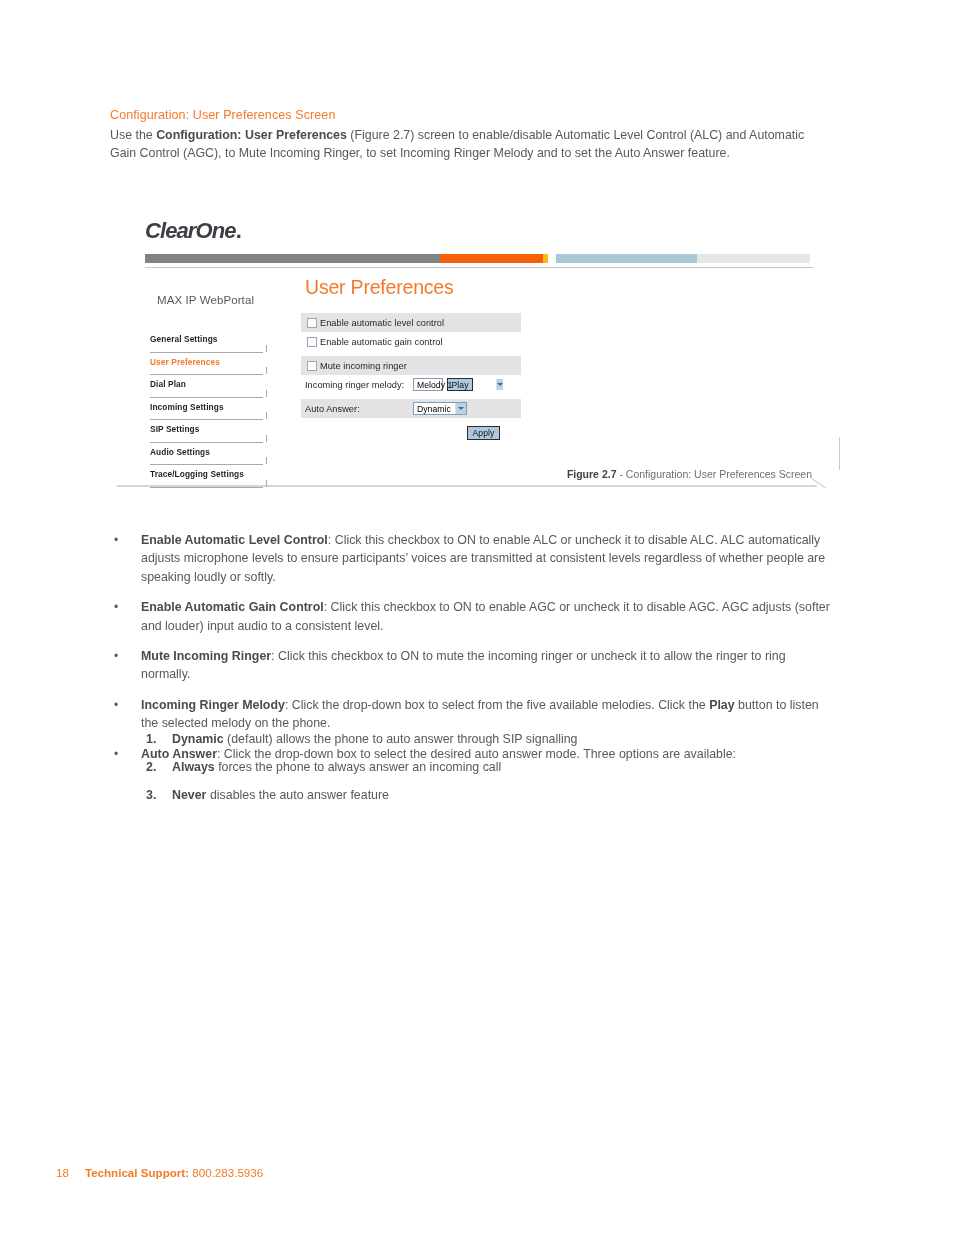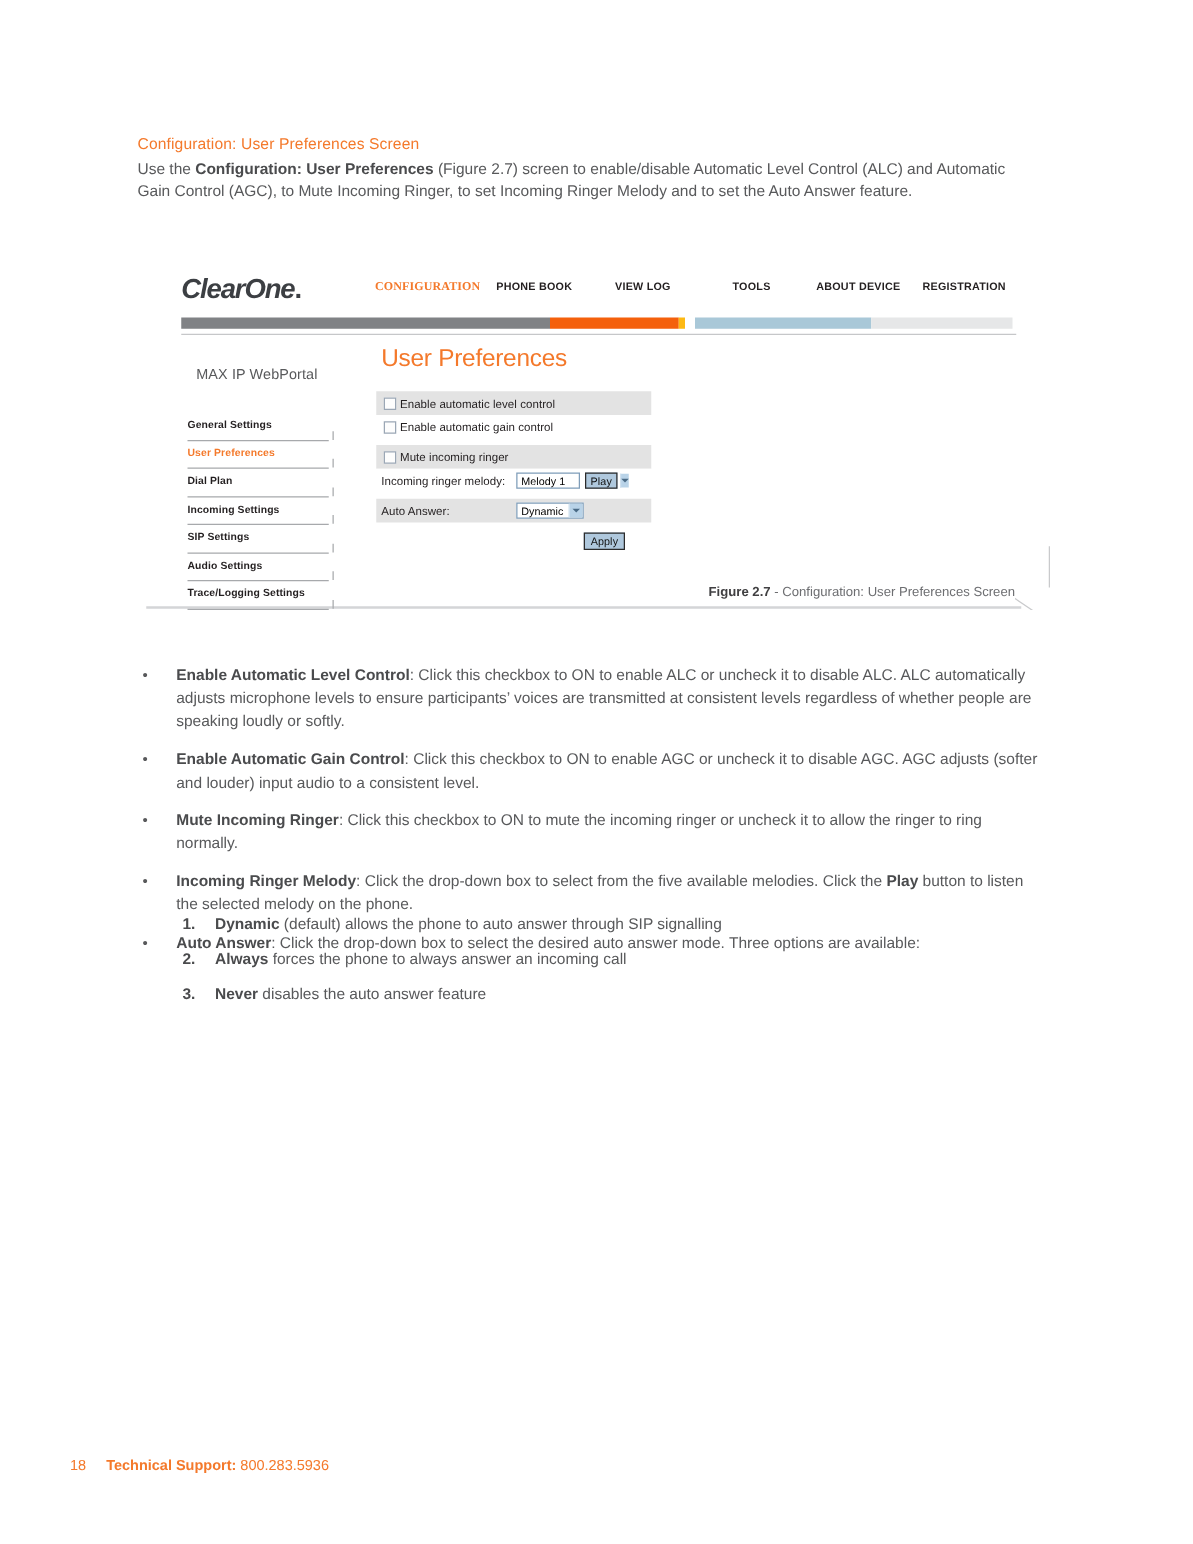--- a/index.html
+++ b/index.html
@@ -270,21 +270,21 @@
     justify-content: center;
     margin-left: auto;
   }
   .select .arrow::after {
     content: "";
     border-left: 3px solid transparent;
     border-right: 3px solid transparent;
     border-top: 3px solid #4a6a85;
     display: block;
   }
-  .select.melody { width: 51px; gap: 40px; }
+  .select.melody { width: 30px; gap: 40px; }
   .select.answer { width: 54px; }
 
   .btn {
     display: inline-flex;
     align-items: center;
     justify-content: center;
     height: 13px;
     background: #afc8dd;
     border: 1px solid #2b2b2b;
     box-sizing: border-box;
@@ -400,28 +400,20 @@
   <div class="figure-box">
 
     <div class="figure-edge-right"></div>
     <div class="figure-edge-diag"></div>
     <div class="figure-edge-bottom"></div>
 
     <div class="capture">
 
       <div class="logo"><span>ClearOne</span><span class="dot">.</span></div>
 
-      <div class="topnav">
-        <div class="nav-item active" style="left:0px">CONFIGURATION</div>
-        <div class="nav-item" style="left:97px">PHONE BOOK</div>
-        <div class="nav-item" style="left:192px">VIEW LOG</div>
-        <div class="nav-item" style="left:286px">TOOLS</div>
-        <div class="nav-item" style="left:353px">ABOUT DEVICE</div>
-        <div class="nav-item" style="left:438px">REGISTRATION</div>
-      </div>
 
       <div class="colorbar">
         <span style="background:#808285;width:295px"></span>
         <span style="background:#f4600c;width:103px"></span>
         <span style="background:#fdb913;width:5px"></span>
         <span style="background:#ffffff;width:8px"></span>
         <span style="background:#a9c8d8;width:141px"></span>
         <span style="background:#e6e7e8;width:113px"></span>
       </div>
       <div class="colorbar-underline"></div>

